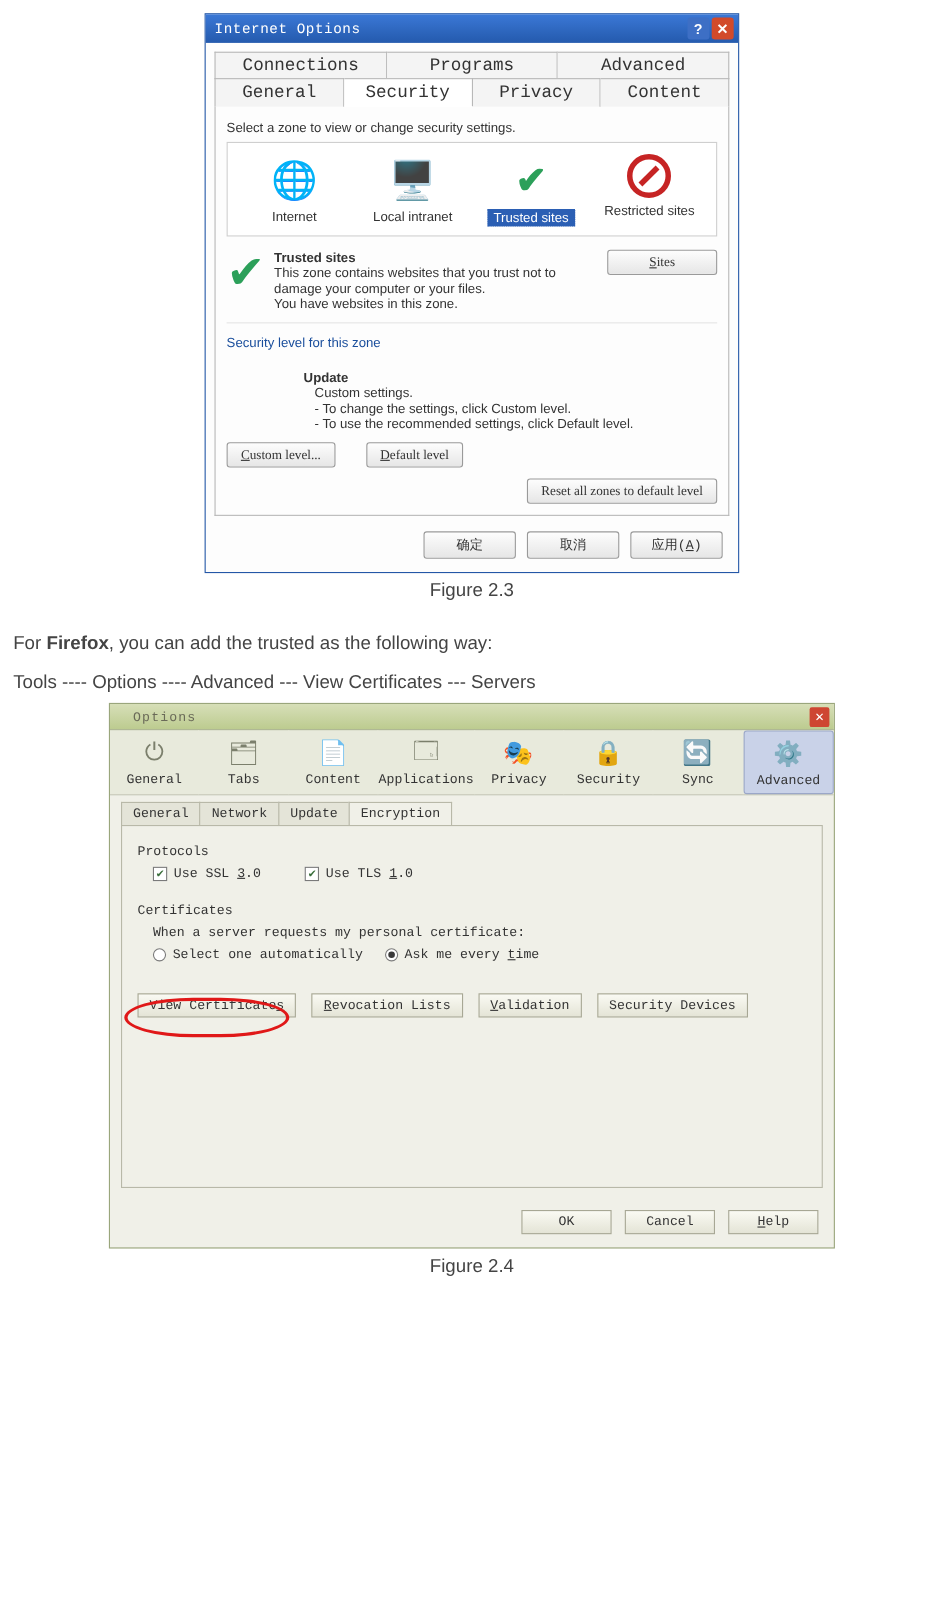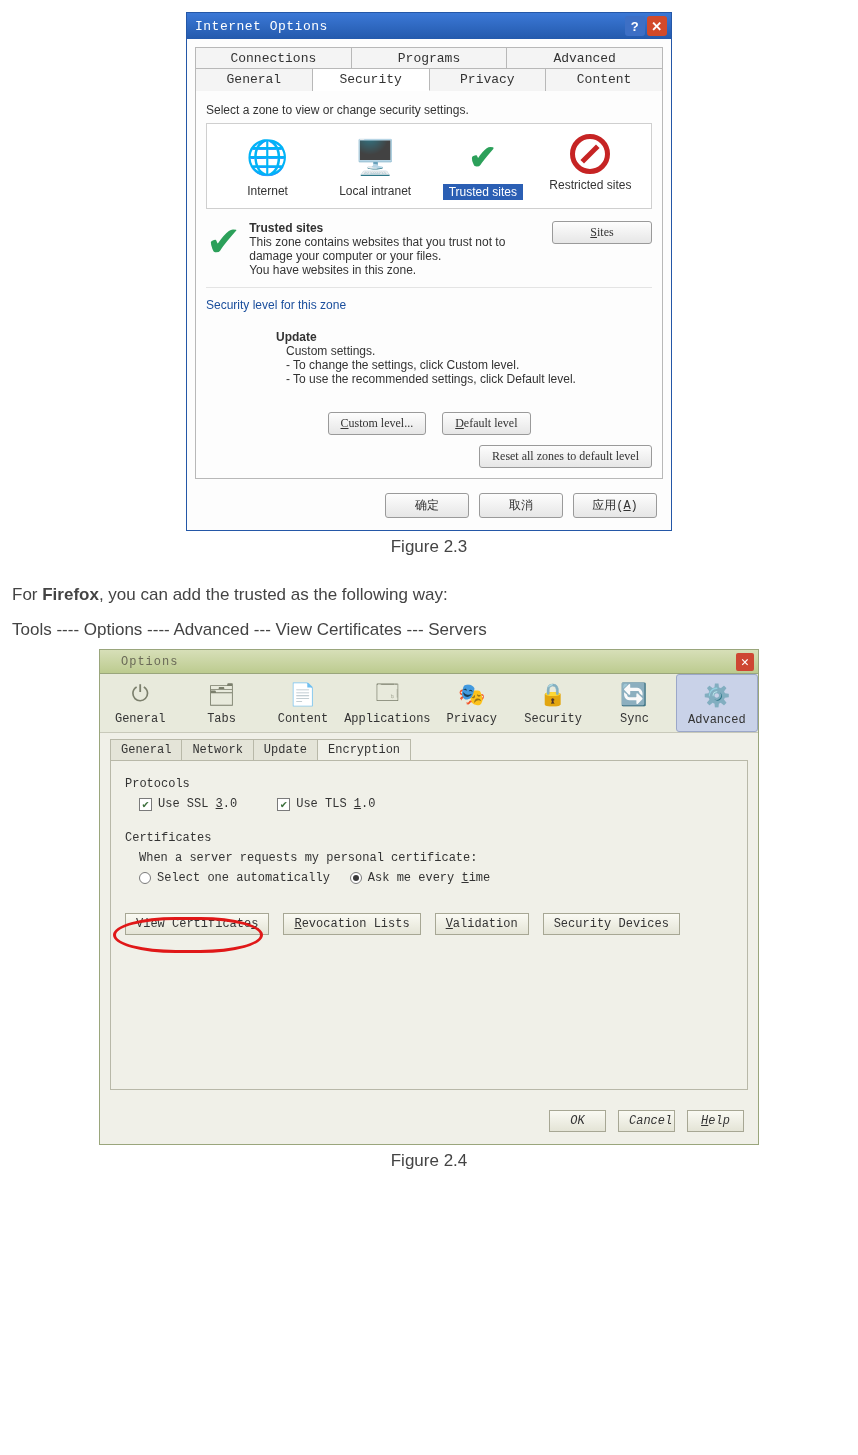--- a/index.html
+++ b/index.html
@@ -49,21 +49,21 @@
   .dlg1-tabs { padding: 8px 8px 0 8px; }
   .tabrow { display: flex; }
   .tab {
     flex: 1;
     text-align: center;
     padding: 3px 2px;
     border: 1px solid #b8b8b8;
     border-bottom: none;
     background: #f4f4f4;
     font-family: "Courier New", monospace;
-    font-size: 13px;
+    font-size: 16px;
     cursor: pointer;
   }
   .tabrow.top .tab:not(:first-child){ border-left:none; }
   .tabrow.bot { margin-top: -1px; }
   .tabrow.bot .tab { flex: 1; }
   .tabrow.bot .tab:not(:first-child){ border-left:none; }
   .tab.sel { background:#fff; position:relative; z-index:2; border-bottom:1px solid #fff; }
 
   .dlg1-body {
     border: 1px solid #b8b8b8;
@@ -112,21 +112,21 @@
     white-space:nowrap;
   }
   .xpbtn u { text-decoration: underline; }
 
   .seclevel { margin-top:10px; }
   .seclevel .sec-hd { color:#1a4e9c; margin-bottom: 18px; }
   .sec-body { padding-left: 70px; }
   .sec-body .c-hd { font-weight:bold; }
   .sec-body .c-line { margin-left: 10px; }
 
-  .btn-cd-row { display:flex; gap:16px; justify-content:center; margin-top:26px; }
+  .btn-cd-row { display:flex; gap:28px; justify-content:flex-start; margin-top:10px; }
   .btn-reset-row { display:flex; justify-content:flex-end; margin-top:10px; }
 
   .dlg1-footer {
     display:flex; gap:10px; justify-content:flex-end; padding:14px 14px 12px 14px;
   }
   .dlg1-footer .xpbtn { width: 84px; font-family: SimSun, "Courier New", monospace; text-align:center; }
 
   
   .dlg2-wrap { display:flex; justify-content:center; }
   .dlg2 {
@@ -191,21 +191,21 @@
     position:absolute;
     border:3px solid #e01818;
     border-radius: 50% / 60%;
     width: 150px; height: 36px;
     pointer-events:none;
   }
   .dlg2-footer {
     display:flex; gap:12px; justify-content:flex-end;
     padding: 10px 14px 12px 14px;
   }
-  .dlg2-footer .ffbtn { width:57px; text-align:center;font-style:italic; }
+  .dlg2-footer .ffbtn { width:82px; text-align:center; }
 </style>
 </head>
 <body>
 
 <div class="dlg1-wrap">
   <div class="dlg1">
     <div class="dlg1-titlebar">
       <span class="dlg1-title">Internet Options</span>
       <div class="dlg1-tbtns">
         <div class="dlg1-tbtn help">?</div>

